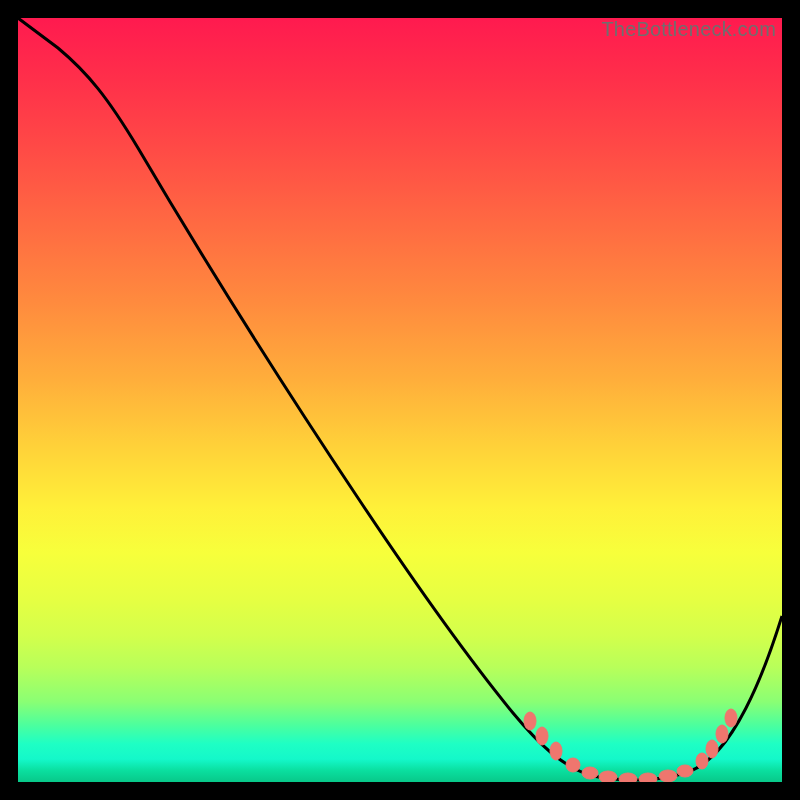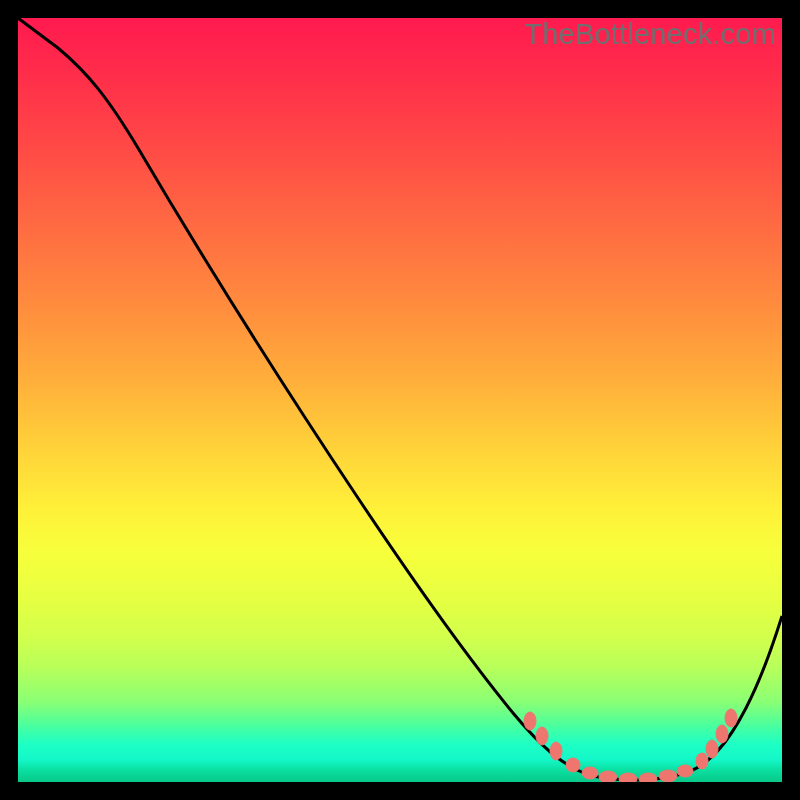--- a/index.html
+++ b/index.html
@@ -48,21 +48,21 @@
       #14f8ca 97%,
       #0adf9f 98.5%,
       #08c889 100%
     );
   }
   .watermark {
     position: absolute;
     top: 0px;
     right: 6px;
     color: #6f6f6f;
-    font-size: 29px;
+    font-size: 20px;
     letter-spacing: 0.2px;
     user-select: none;
   }
   svg.curve {
     position: absolute;
     inset: 0;
     width: 100%;
     height: 100%;
   }
 </style>

